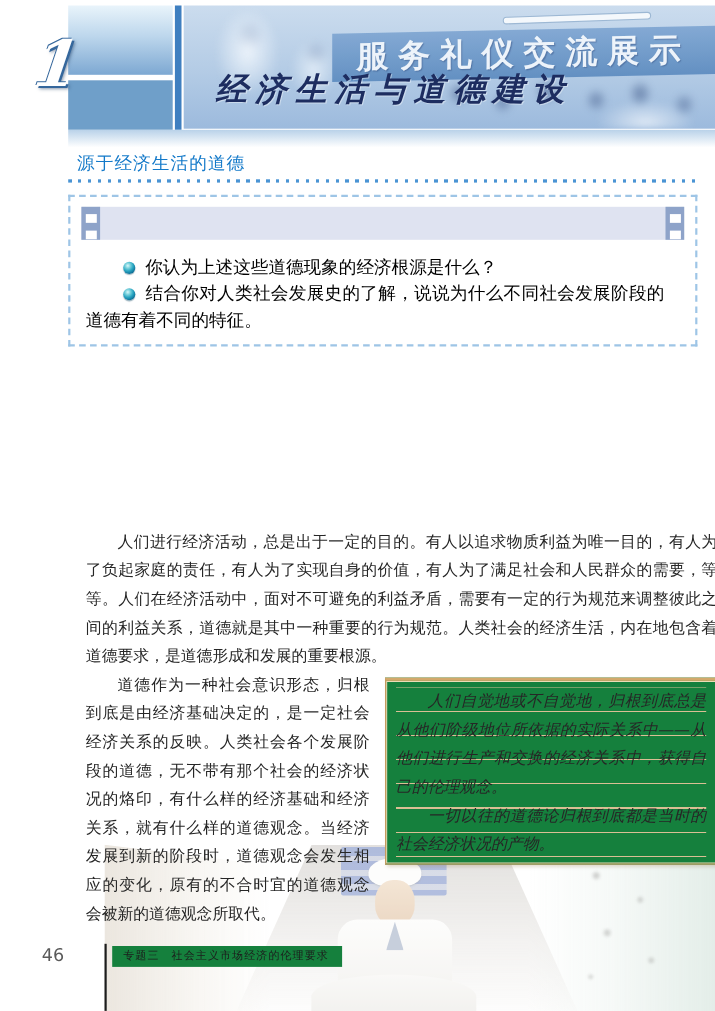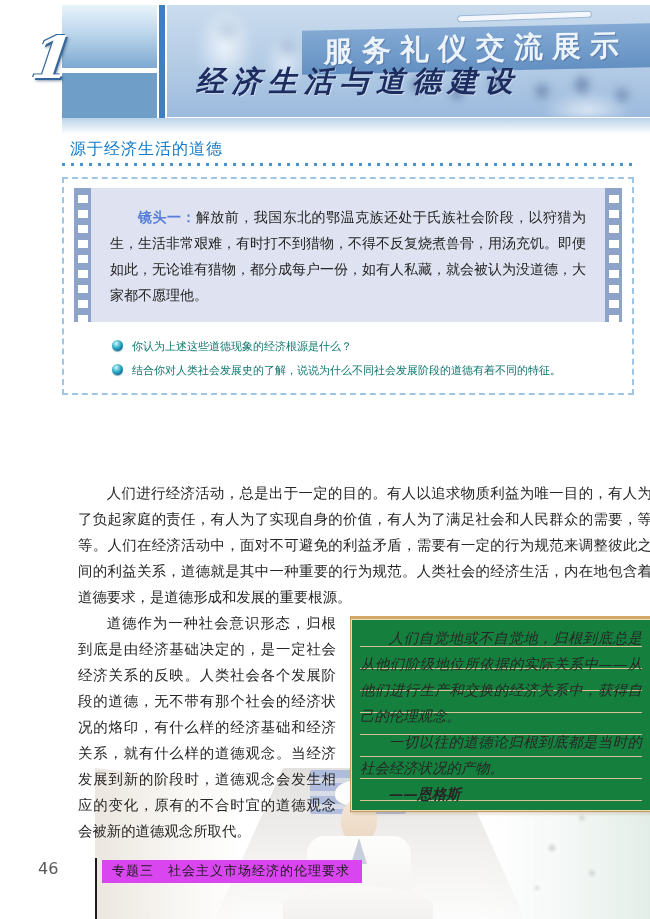--- a/index.html
+++ b/index.html
@@ -56,21 +56,21 @@
   .film-box { position:relative; background:#dfe3f1; padding:16px 36px 14px 36px; }
   .film-strip { position:absolute; top:0; bottom:0; width:17px; background-color:#8ea3c9;
      background-image:repeating-linear-gradient(180deg, rgba(0,0,0,0) 0 3px, #ffffff 3px 11px, rgba(0,0,0,0) 11px 15px);
      background-size:10px 15px; background-repeat:repeat-y; background-position:center 4px; }
   .film-strip.left { left:0; }
   .film-strip.right { right:0; }
   .scene { font-size:14px; line-height:26px; color:#242424; text-align:justify; text-indent:2em; }
   .scene + .scene { margin-top:8px; }
   .scene-label { color:#5a7fd6; font-weight:bold; }
   .questions { margin-top:13px; padding:0 18px 2px 4px; }
-  .question { font-size:11px; line-height:24px; color:#0f766e; text-indent:34px; text-align:justify; }
+  .question { font-size:16px; line-height:24px; color:#000000; text-indent:34px; text-align:justify; }
   .bullet-sphere { display:inline-block; width:11px; height:11px; border-radius:50%; margin-right:9px; vertical-align:-1px;
      background:radial-gradient(circle at 38% 32%, #d9f7fa 0%, #7fd4de 22%, #2aa6c2 48%, #0c6e96 75%, #07506f 100%);
      box-shadow:0 1px 1px rgba(0,60,90,.4); }
 
   
   .body-text { position:absolute; left:78px; top:480px; width:574px; z-index:2; }
   .body-text p { font-size:14.4px; line-height:26px; color:#262626; text-align:justify; text-indent:2em; }
   .p2-region { margin-top:0; }
   .p2-region::after { content:""; display:block; clear:both; }
 
@@ -103,22 +103,22 @@
   .worker-cap { position:absolute; left:240px; top:12px; width:48px; height:26px; background:#fdfdfb; border-radius:50% 50% 40% 40%; box-shadow:0 1px 2px rgba(120,120,120,.5); }
   .worker-face { position:absolute; left:246px; top:32px; width:36px; height:42px; background:linear-gradient(180deg,#ecd2b4,#dcb894); border-radius:45%; }
   .worker-coat { position:absolute; left:212px; top:68px; width:104px; height:70px; background:linear-gradient(180deg,#fcfcfa,#eceae6); border-radius:18px 18px 0 0; }
   .worker-collar { position:absolute; left:256px; top:70px; width:16px; height:26px; background:#9aa8c0; clip-path:polygon(50% 0,100% 100%,0 100%); }
   .counter { position:absolute; left:188px; top:118px; width:150px; height:40px; background:linear-gradient(180deg,#f6f5f2,#e7e5e0); border-radius:50% 50% 0 0; }
 
   
   .page-number { position:absolute; left:38px; top:859px; font-size:16px; color:#5a5a5a; z-index:3;
      font-family:"DejaVu Sans","Liberation Sans",sans-serif; }
   .footer-line { position:absolute; left:95px; top:858px; width:2px; height:61px; background:#1c1c1c; z-index:3; }
-  .footer-label { position:absolute; left:102px; top:860px; background:#d946ef; padding:2px 12px 3px 10px;
-     font-size:13px; letter-spacing:1px; color:#1c1c1c; z-index:3; white-space:nowrap; }
+  .footer-label { position:absolute; left:102px; top:860px; background:#15803d; padding:2px 12px 3px 10px;
+     font-size:10px; letter-spacing:1px; color:#1c1c1c; z-index:3; white-space:nowrap; }
 </style>
 </head>
 <body>
 
 <div class="page">
 
   <div class="chapter-block">
     <div class="grad-top"></div>
     <div class="solid-bottom"></div>
   </div>
@@ -134,36 +134,34 @@
   <div class="chapter-title">经济生活与道德建设</div>
   <div class="header-fade"></div>
 
   <div class="section-heading">源于经济生活的道德</div>
   <div class="dotted-divider"></div>
 
   <div class="activity-box">
     <div class="film-box">
       <div class="film-strip left"></div>
       <div class="film-strip right"></div>
-      <p class="scene"><span class="scene-label">镜头一：</span><span>解放前，我国东北的鄂温克族还处于氏族社会阶段，以狩猎为生，生活非常艰难，有时打不到猎物，不得不反复烧煮兽骨，用汤充饥。即便如此，无论谁有猎物，都分成每户一份，如有人私藏，就会被认为没道德，大家都不愿理他。</span></p>
     </div>
     <div class="questions">
       <div class="question"><span class="bullet-sphere"></span><span>你认为上述这些道德现象的经济根源是什么？</span></div>
       <div class="question"><span class="bullet-sphere"></span><span>结合你对人类社会发展史的了解，说说为什么不同社会发展阶段的道德有着不同的特征。</span></div>
     </div>
   </div>
 
   <div class="body-text">
     <p>人们进行经济活动，总是出于一定的目的。有人以追求物质利益为唯一目的，有人为了负起家庭的责任，有人为了实现自身的价值，有人为了满足社会和人民群众的需要，等等。人们在经济活动中，面对不可避免的利益矛盾，需要有一定的行为规范来调整彼此之间的利益关系，道德就是其中一种重要的行为规范。人类社会的经济生活，内在地包含着道德要求，是道德形成和发展的重要根源。</p>
     <div class="p2-region">
       <aside class="quote-box">
         <div class="quote-inner">
           <p>人们自觉地或不自觉地，归根到底总是从他们阶级地位所依据的实际关系中——从他们进行生产和交换的经济关系中，获得自己的伦理观念。</p>
           <p>一切以往的道德论归根到底都是当时的社会经济状况的产物。</p>
-          <p class="quote-attr">——恩格斯</p>
         </div>
       </aside>
       <p>道德作为一种社会意识形态，归根到底是由经济基础决定的，是一定社会经济关系的反映。人类社会各个发展阶段的道德，无不带有那个社会的经济状况的烙印，有什么样的经济基础和经济关系，就有什么样的道德观念。当经济发展到新的阶段时，道德观念会发生相应的变化，原有的不合时宜的道德观念会被新的道德观念所取代。</p>
     </div>
   </div>
 
   <div class="bottom-photo">
     <div class="shelf-left"></div>
     <div class="shelf-right"></div>
     <div class="shelf-dots"></div>

